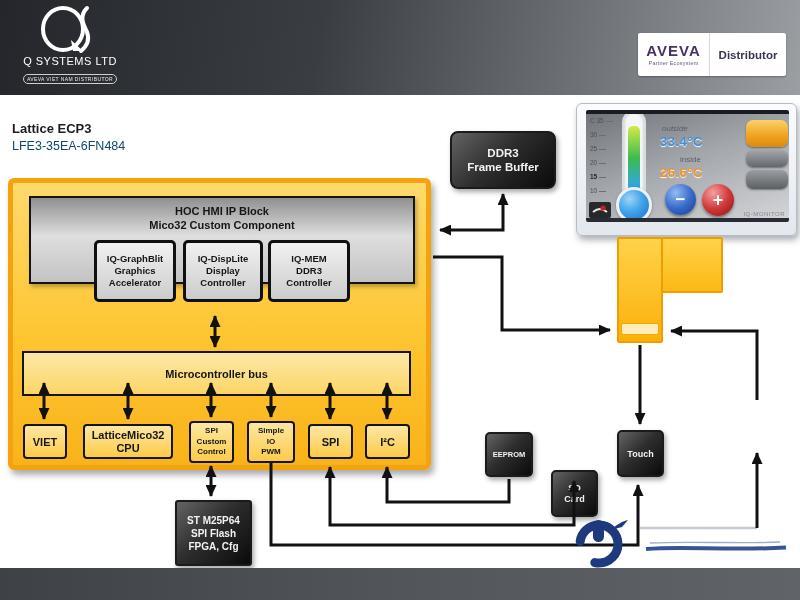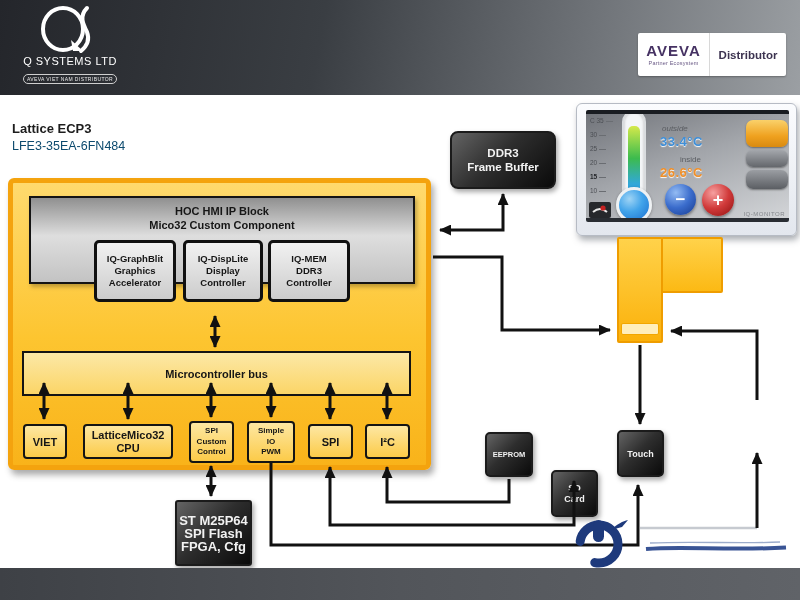--- a/index.html
+++ b/index.html
@@ -69,21 +69,21 @@
   
   .blackbox{position:absolute;border:2px solid #1b1b1b;border-radius:5px;color:#f2f2f2;
     background:linear-gradient(135deg,#646464 0%,#2e2e2e 45%,#0a0a0a 100%);
     display:flex;flex-direction:column;align-items:center;justify-content:center;
     font-weight:bold;text-align:center;box-shadow:2px 3px 5px rgba(0,0,0,.35);}
   .b-fb{left:450px;top:131px;width:106px;height:58px;font-size:11.5px;line-height:14px;border-radius:8px;}
   .b-eeprom{left:485px;top:432px;width:48px;height:45px;font-size:7.5px;}
   .b-sd{left:551px;top:430px;width:47px;height:47px;font-size:9px;line-height:11px;margin-top:40px;}
   .b-touch{left:617px;top:430px;width:47px;height:47px;font-size:9px;}
   .b-dim{left:723px;top:402px;width:64px;height:45px;font-size:8.5px;}
-  .b-flash{left:175px;top:500px;width:77px;height:66px;font-size:13px;line-height:13px;border-radius:3px;}
+  .b-flash{left:175px;top:500px;width:77px;height:66px;font-size:10px;line-height:13px;border-radius:3px;}
 
   
   .monitor{position:absolute;left:576px;top:103px;width:221px;height:133px;border-radius:6px;
     background:linear-gradient(180deg,#fbfcfe 0%,#e3e7ee 100%);border:1px solid #b6bbc4;
     box-shadow:2px 4px 6px rgba(90,95,105,.5);}
   .screen{position:absolute;left:9px;top:6px;width:203px;height:112px;overflow:hidden;border-radius:2px;
     border-top:4px solid #191c21;border-bottom:4px solid #292d33;
     background:linear-gradient(160deg,#71747a 0%,#a2a5aa 45%,#d3d5d8 100%);}
   .scale-row{position:absolute;left:4px;font-size:6.5px;color:#4c4f54;white-space:nowrap;}
   .scale-row::after{content:"";display:inline-block;width:7px;border-top:1px solid #6a6d72;

